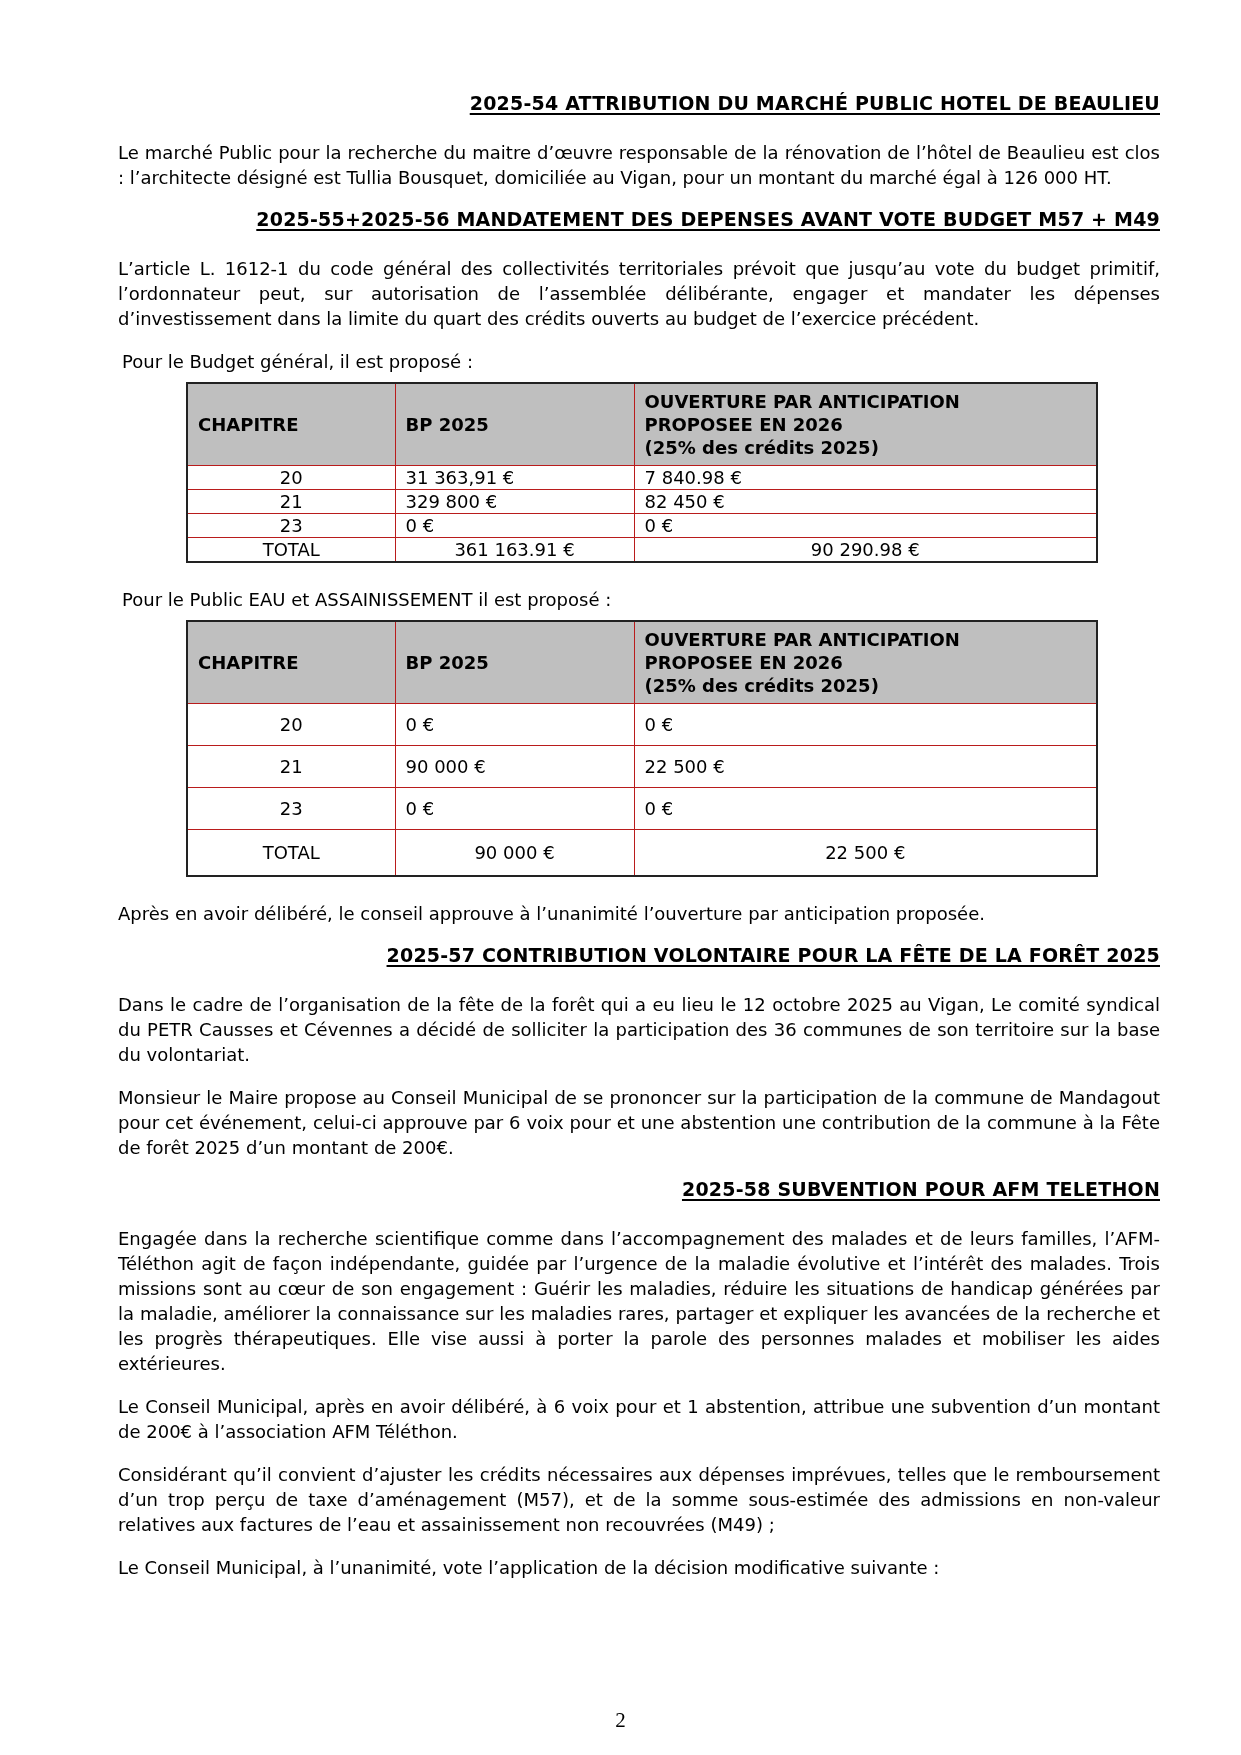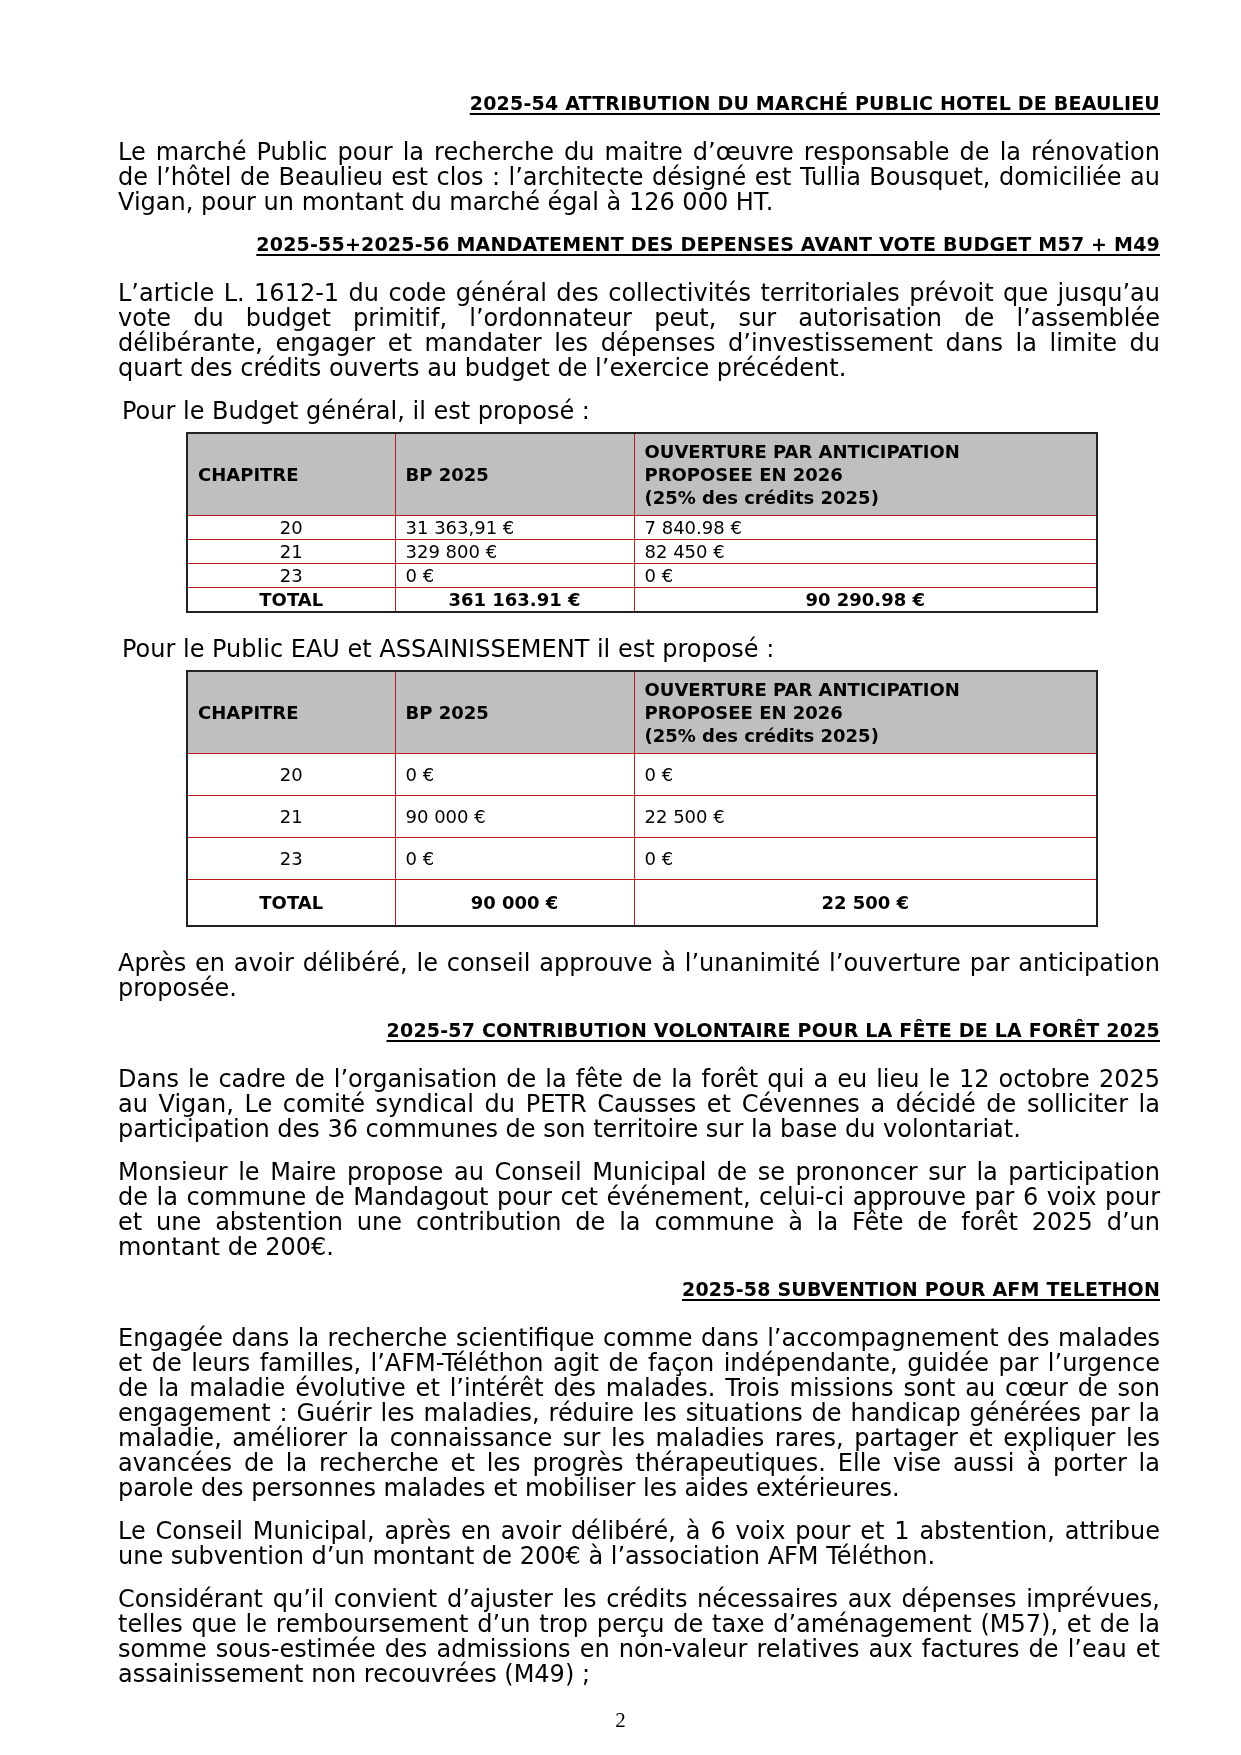--- a/index.html
+++ b/index.html
@@ -24,21 +24,21 @@
     font-size: 19px;
     font-weight: bold;
     text-decoration: underline;
     text-decoration-thickness: 2px;
     text-underline-offset: 3px;
     letter-spacing: 0.2px;
     margin: 4px 0 26px 0;
     text-align: right;
   }
   .para {
-    font-size: 24px;
+    font-size: 18px;
     line-height: 25px;
     text-align: justify;
     margin: 0 0 18px 0;
   }
   .para-intro {
     text-align: left;
     margin: 0 0 8px 4px;
   }
   table.doc-table {
     border-collapse: collapse;
@@ -71,21 +71,21 @@
     height: 24px;
     vertical-align: middle;
   }
   table.t-eau td {
     padding: 8px 10px;
     height: 42px;
     vertical-align: middle;
   }
   table.t-eau tr.total-row td { height: 46px; }
   td.c-center { text-align: center; }
-  tr.total-row td { font-weight: bold; text-align: center; }
+  tr.total-row td { font-weight: normal; text-align: center; }
   .page-number {
     position: absolute;
     left: 0;
     bottom: 22px;
     width: 100%;
     text-align: center;
     font-family: "Liberation Serif", "DejaVu Serif", serif;
     font-size: 21px;
     color: #000000;
   }
@@ -187,15 +187,16 @@
 
   <div class="heading">2025-57 CONTRIBUTION VOLONTAIRE POUR LA FÊTE DE LA FORÊT 2025</div>
   <p class="para">Dans le cadre de l’organisation de la fête de la forêt qui a eu lieu le 12 octobre 2025 au Vigan, Le comité syndical du PETR Causses et Cévennes a décidé de solliciter la participation des 36 communes de son territoire sur la base du volontariat.</p>
   <p class="para">Monsieur le Maire propose au Conseil Municipal de se prononcer sur la participation de la commune de Mandagout pour cet événement, celui-ci approuve par 6 voix pour et une abstention une contribution de la commune à la Fête de forêt 2025 d’un montant de 200€.</p>
 
   <div class="heading">2025-58 SUBVENTION POUR AFM TELETHON</div>
   <p class="para">Engagée dans la recherche scientifique comme dans l’accompagnement des malades et de leurs familles, l’AFM-Téléthon agit de façon indépendante, guidée par l’urgence de la maladie évolutive et l’intérêt des malades. Trois missions sont au cœur de son engagement : Guérir les maladies, réduire les situations de handicap générées par la maladie, améliorer la connaissance sur les maladies rares, partager et expliquer les avancées de la recherche et les progrès thérapeutiques. Elle vise aussi à porter la parole des personnes malades et mobiliser les aides extérieures.</p>
   <p class="para">Le Conseil Municipal, après en avoir délibéré, à 6 voix pour et 1 abstention, attribue une subvention d’un montant de 200€ à l’association AFM Téléthon.</p>
 
   <p class="para">Considérant qu’il convient d’ajuster les crédits nécessaires aux dépenses imprévues, telles que le remboursement d’un trop perçu de taxe d’aménagement (M57), et de la somme sous-estimée des admissions en non-valeur relatives aux factures de l’eau et assainissement non recouvrées (M49) ;</p>
+  <p class="para">Le Conseil Municipal, à l’unanimité, vote l’application de la décision modificative suivante :</p>
 
   <div class="page-number">2</div>
 </div>
 
 </body></html>

